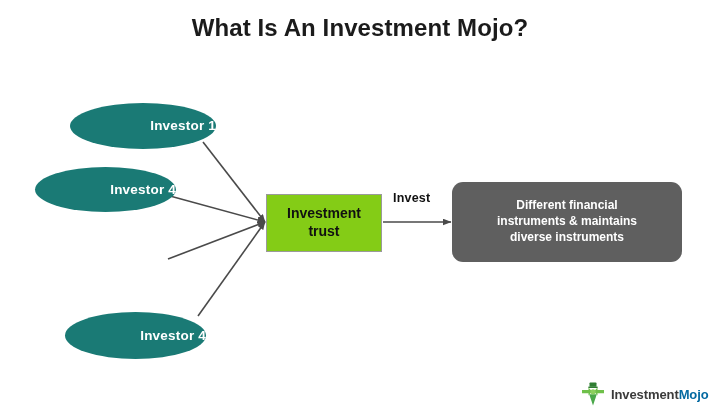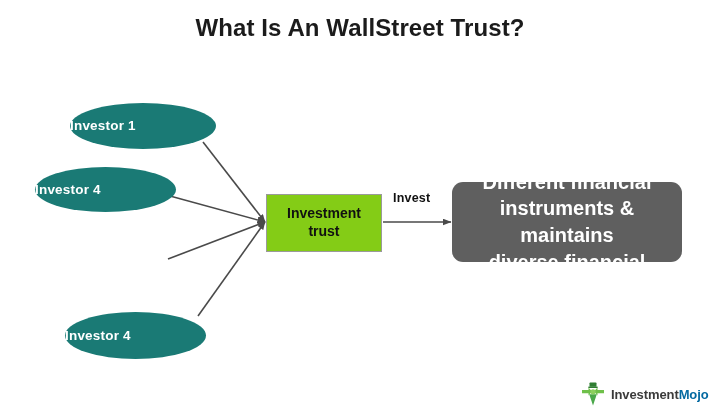--- a/index.html
+++ b/index.html
@@ -36,21 +36,21 @@
     top: 0;
     width: 720px;
     height: 419px;
   }
 
   
   .investor {
     position: absolute;
     display: flex;
     align-items: center;
-    justify-content: flex-start;
+    justify-content: flex-end;
     background: #1a7a75;
     border-radius: 50%;
     color: #ffffff;
     font-size: 13.5px;
     font-weight: bold;
     letter-spacing: 0.2px;
     text-align: center;
     line-height: 1;
   }
   #inv1 { left: 70px;  top: 103px; width: 146px; height: 46px; }
@@ -99,21 +99,21 @@
     height: 80px;
     background: #5f5f5f;
     border-radius: 11px;
     box-sizing: border-box;
     display: flex;
     align-items: center;
     justify-content: center;
     text-align: center;
     padding: 0 8px;
     color: #ffffff;
-    font-size: 20px;
+    font-size: 12px;
     font-weight: bold;
     line-height: 1.33;
   }
 
   
   #logo {
     position: absolute;
     left: 580px;
     top: 381px;
     display: flex;
@@ -128,21 +128,21 @@
     white-space: nowrap;
   }
   .logo-w { color: #3a3a3a; }
   .logo-m { color: #0369a1; }
 </style>
 </head>
 <body>
 
 <div id="canvas">
 
-  <div class="title">What Is An WallStreet Trust?</div>
+  <div class="title">What Is An Investment Mojo?</div>
 
   <svg id="wires" viewBox="0 0 720 419" xmlns="http://www.w3.org/2000/svg">
     <defs>
       <marker id="arrowhead" markerWidth="9" markerHeight="7" refX="8.5" refY="3.5" orient="auto" markerUnits="userSpaceOnUse">
         <polygon points="0 0, 9 3.5, 0 7" fill="#4a4a4a"></polygon>
       </marker>
       <marker id="arrowhead-sm" markerWidth="8" markerHeight="6.5" refX="7.6" refY="3.25" orient="auto" markerUnits="userSpaceOnUse">
         <polygon points="0 0, 8 3.25, 0 6.5" fill="#4a4a4a"></polygon>
       </marker>
     </defs>
@@ -174,21 +174,21 @@
       <span>trust</span>
     </div>
   </div>
 
   <div id="invest-label">Invest</div>
 
   <div id="outcome-box">
     <div>
       <span>Different financial</span><br>
       <span>instruments &amp; maintains</span><br>
-      <span>diverse financial</span>
+      <span>diverse instruments</span>
     </div>
   </div>
 
   <div id="logo">
     <svg id="logo-mark" viewBox="0 0 26 26" xmlns="http://www.w3.org/2000/svg">
       <rect x="9.5" y="1.5" width="7" height="4.2" rx="0.8" fill="#2f7d32"></rect>
       <rect x="8.2" y="5.4" width="9.6" height="1.5" rx="0.7" fill="#2f7d32"></rect>
       <polygon points="2,9 8.5,9 8.5,6.6 12,10.6 8.5,14.6 8.5,12.2 2,12.2" fill="#6fc04a"></polygon>
       <polygon points="24,9 17.5,9 17.5,6.6 14,10.6 17.5,14.6 17.5,12.2 24,12.2" fill="#6fc04a"></polygon>
       <polygon points="9.2,13.2 16.8,13.2 13,24.5" fill="#4aa84a"></polygon>

